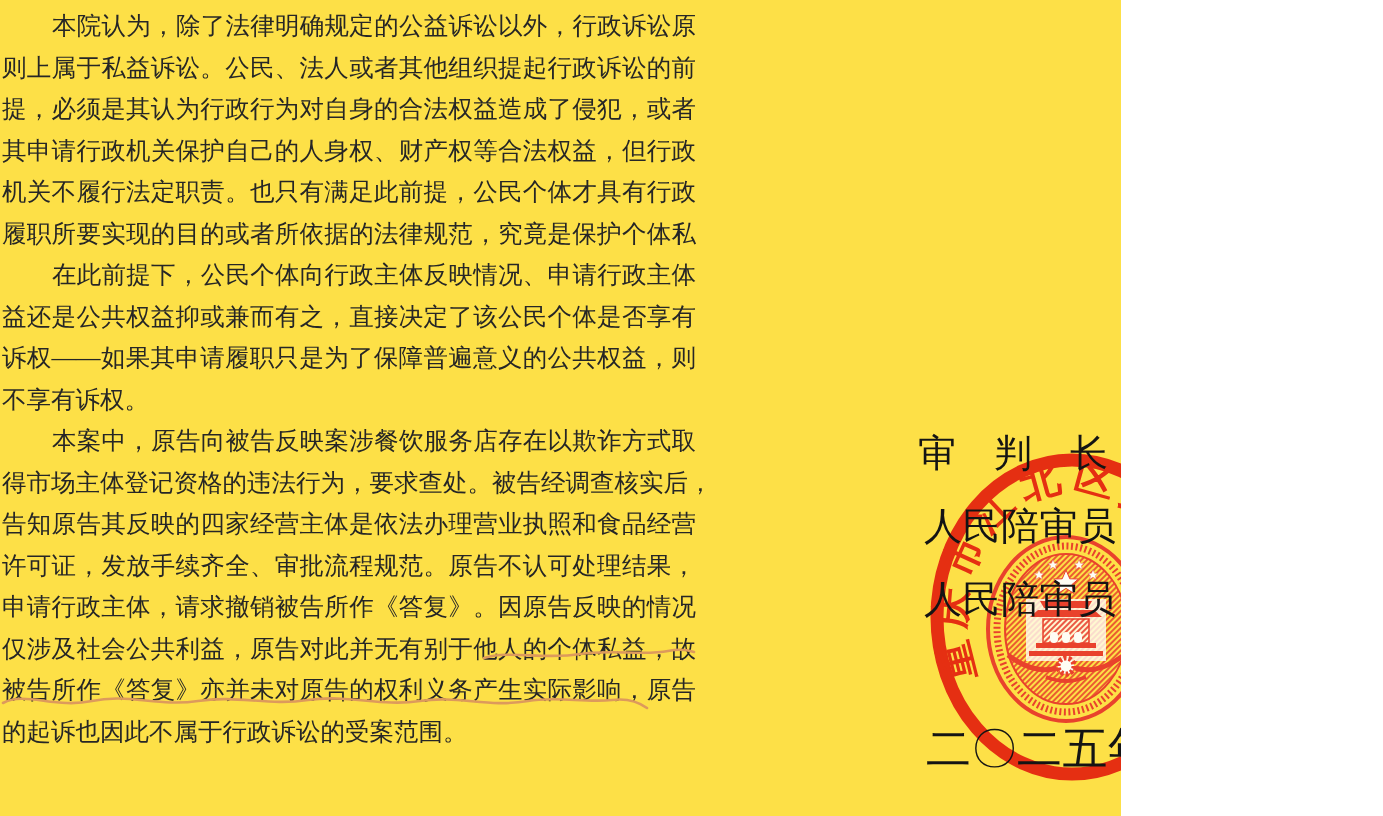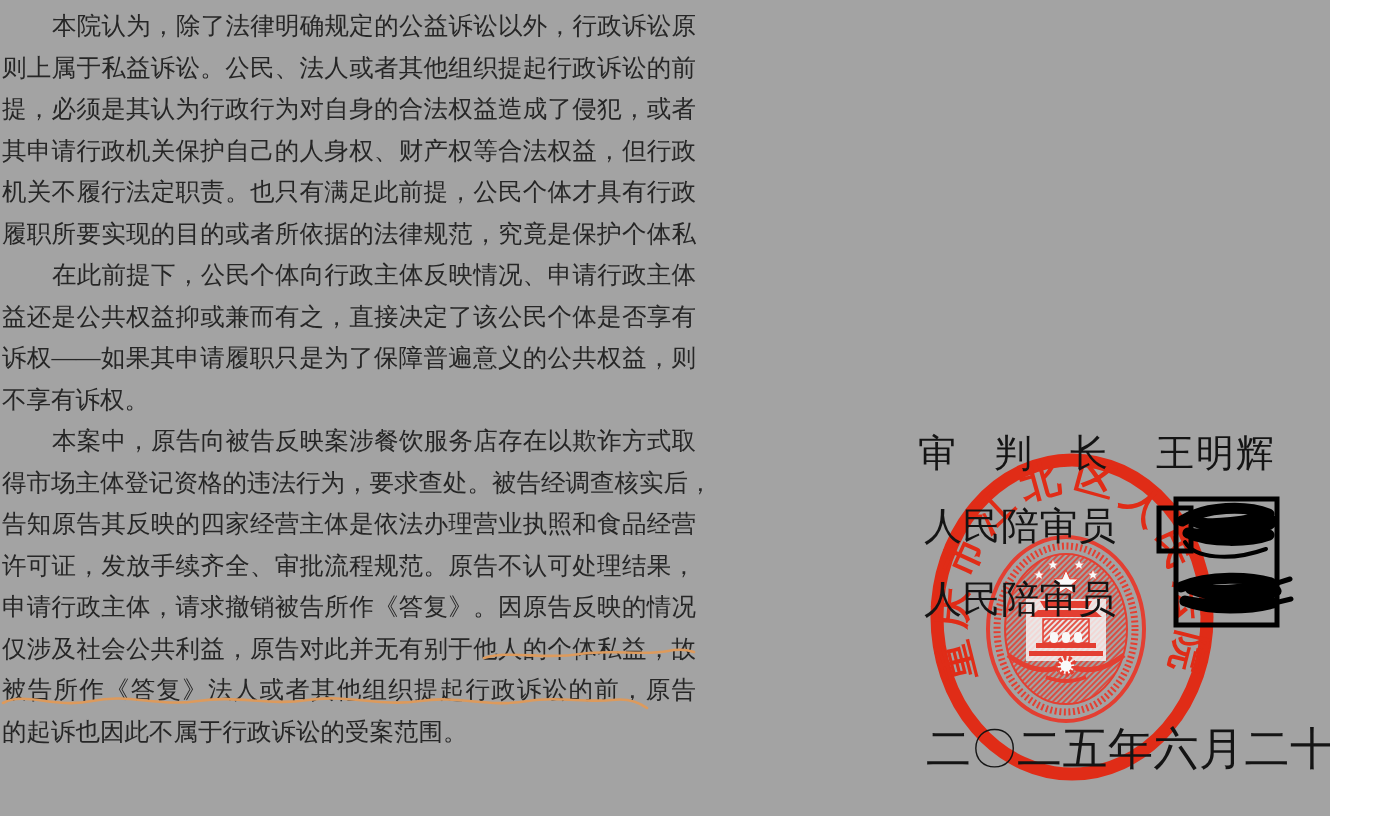--- a/index.html
+++ b/index.html
@@ -1,21 +1,21 @@
 <!DOCTYPE html>
 <html><head>
 <meta charset="utf-8">
 <style>
   * { margin: 0; padding: 0; box-sizing: border-box; }
   html, body { background: #ffffff; }
   .page {
     position: relative;
-    width: 1330px;
+    width: 1121px;
     height: 816px;
-    background: #a3a3a3;
+    background: #fde047;
     overflow: hidden;
     font-family: "Liberation Serif", serif;
   }
 
   
   .body-text {
     position: absolute;
     left: 2px;
     top: 5px;
     width: 694px;
@@ -111,21 +111,21 @@
     <div class="line full indent">在此前提下，公民个体向行政主体反映情况、申请行政主体</div>
     <div class="line full">益还是公共权益抑或兼而有之，直接决定了该公民个体是否享有</div>
     <div class="line full">诉权——如果其申请履职只是为了保障普遍意义的公共权益，则</div>
     <div class="line short">不享有诉权。</div>
     <div class="line full indent">本案中，原告向被告反映案涉餐饮服务店存在以欺诈方式取</div>
     <div class="line full">得市场主体登记资格的违法行为，要求查处。被告经调查核实后，</div>
     <div class="line full">告知原告其反映的四家经营主体是依法办理营业执照和食品经营</div>
     <div class="line full">许可证，发放手续齐全、审批流程规范。原告不认可处理结果，</div>
     <div class="line full">申请行政主体，请求撤销被告所作《答复》。因原告反映的情况</div>
     <div class="line full">仅涉及社会公共利益，原告对此并无有别于他人的个体私益，故</div>
-    <div class="line full">被告所作《答复》法人或者其他组织提起行政诉讼的前，原告</div>
+    <div class="line full">被告所作《答复》亦并未对原告的权利义务产生实际影响，原告</div>
     <div class="line short">的起诉也因此不属于行政诉讼的受案范围。</div>
   </div>
 
   <svg class="underlines" viewBox="0 0 720 816" xmlns="http://www.w3.org/2000/svg">
     <path d="M 484 658 C 510 650, 545 660, 580 654 C 610 649, 645 656, 668 651 C 678 649, 688 650, 694 652" fill="none" stroke="#dd9a5c" stroke-width="2.6" stroke-linecap="round"></path>
     <path d="M 3 703 C 25 691, 55 709, 92 701 C 128 693, 158 707, 198 701 C 238 695, 268 706, 308 700 C 348 694, 380 707, 420 701 C 458 695, 488 708, 528 701 C 556 696, 586 703, 612 700 C 628 698, 640 703, 647 708" fill="none" stroke="#dd9a5c" stroke-width="2.6" stroke-linecap="round"></path>
   </svg>
 
   <svg class="seal" viewBox="-142 -165 285 330" xmlns="http://www.w3.org/2000/svg">
     <defs>

